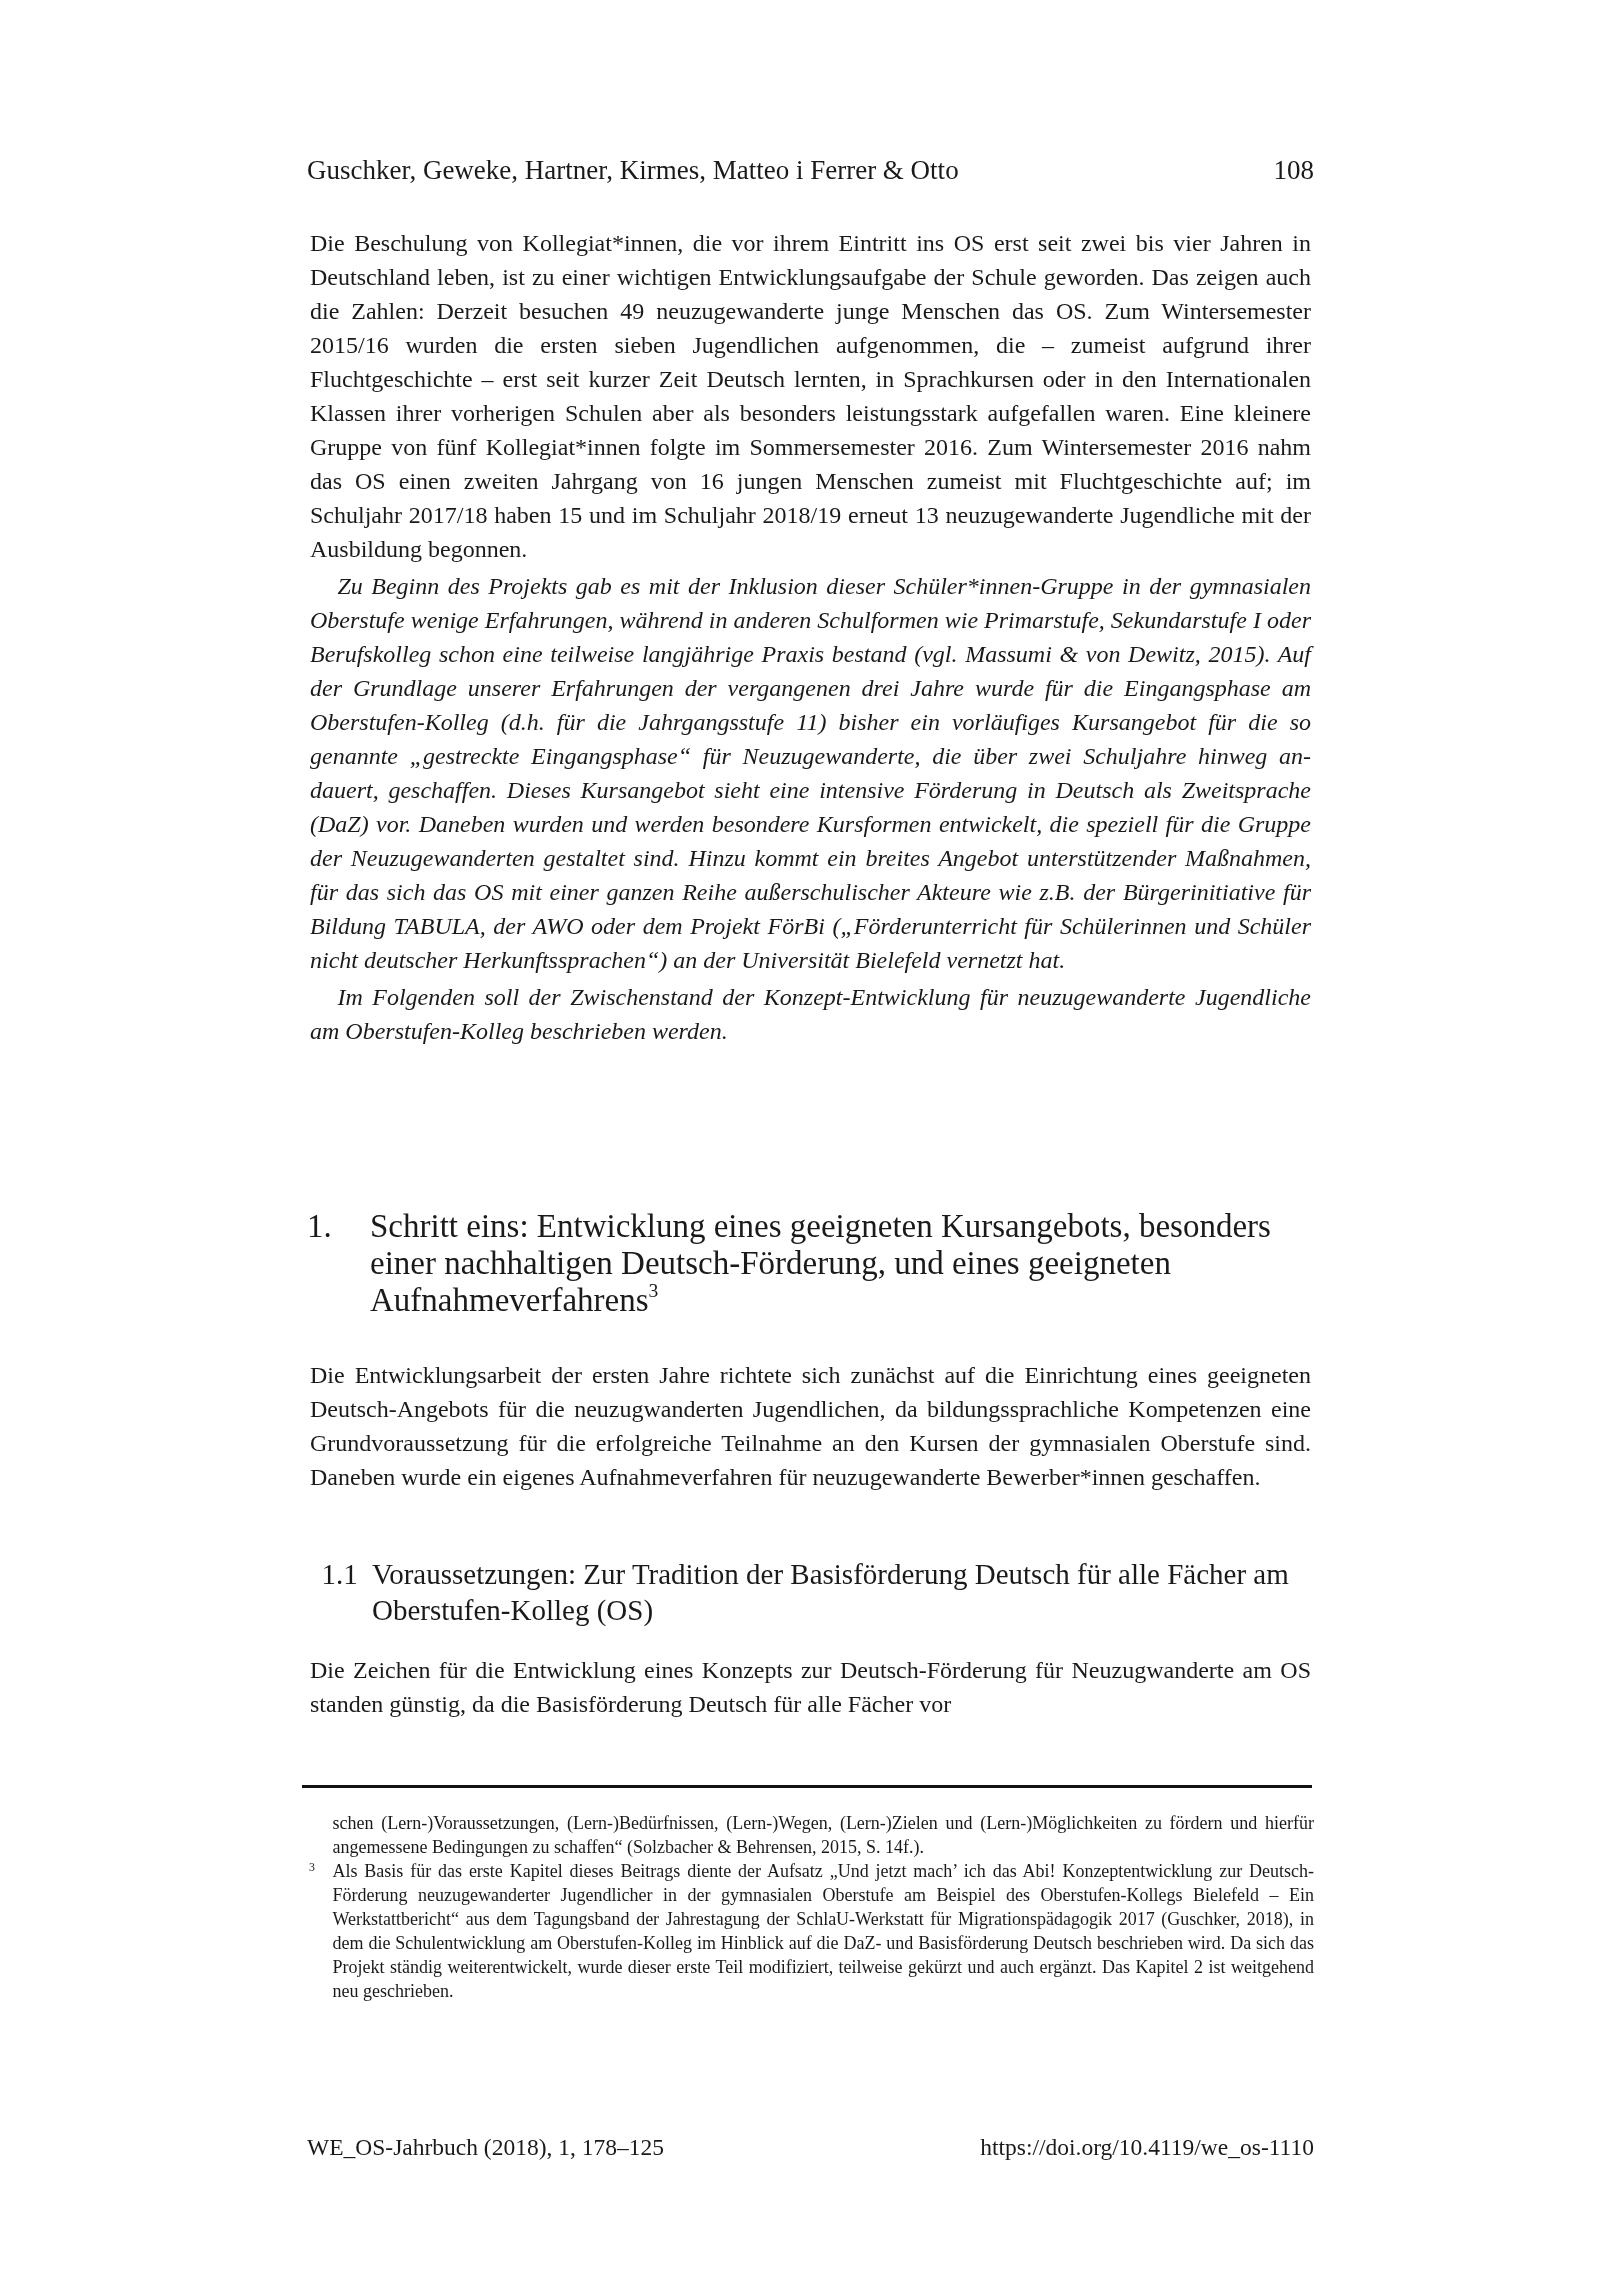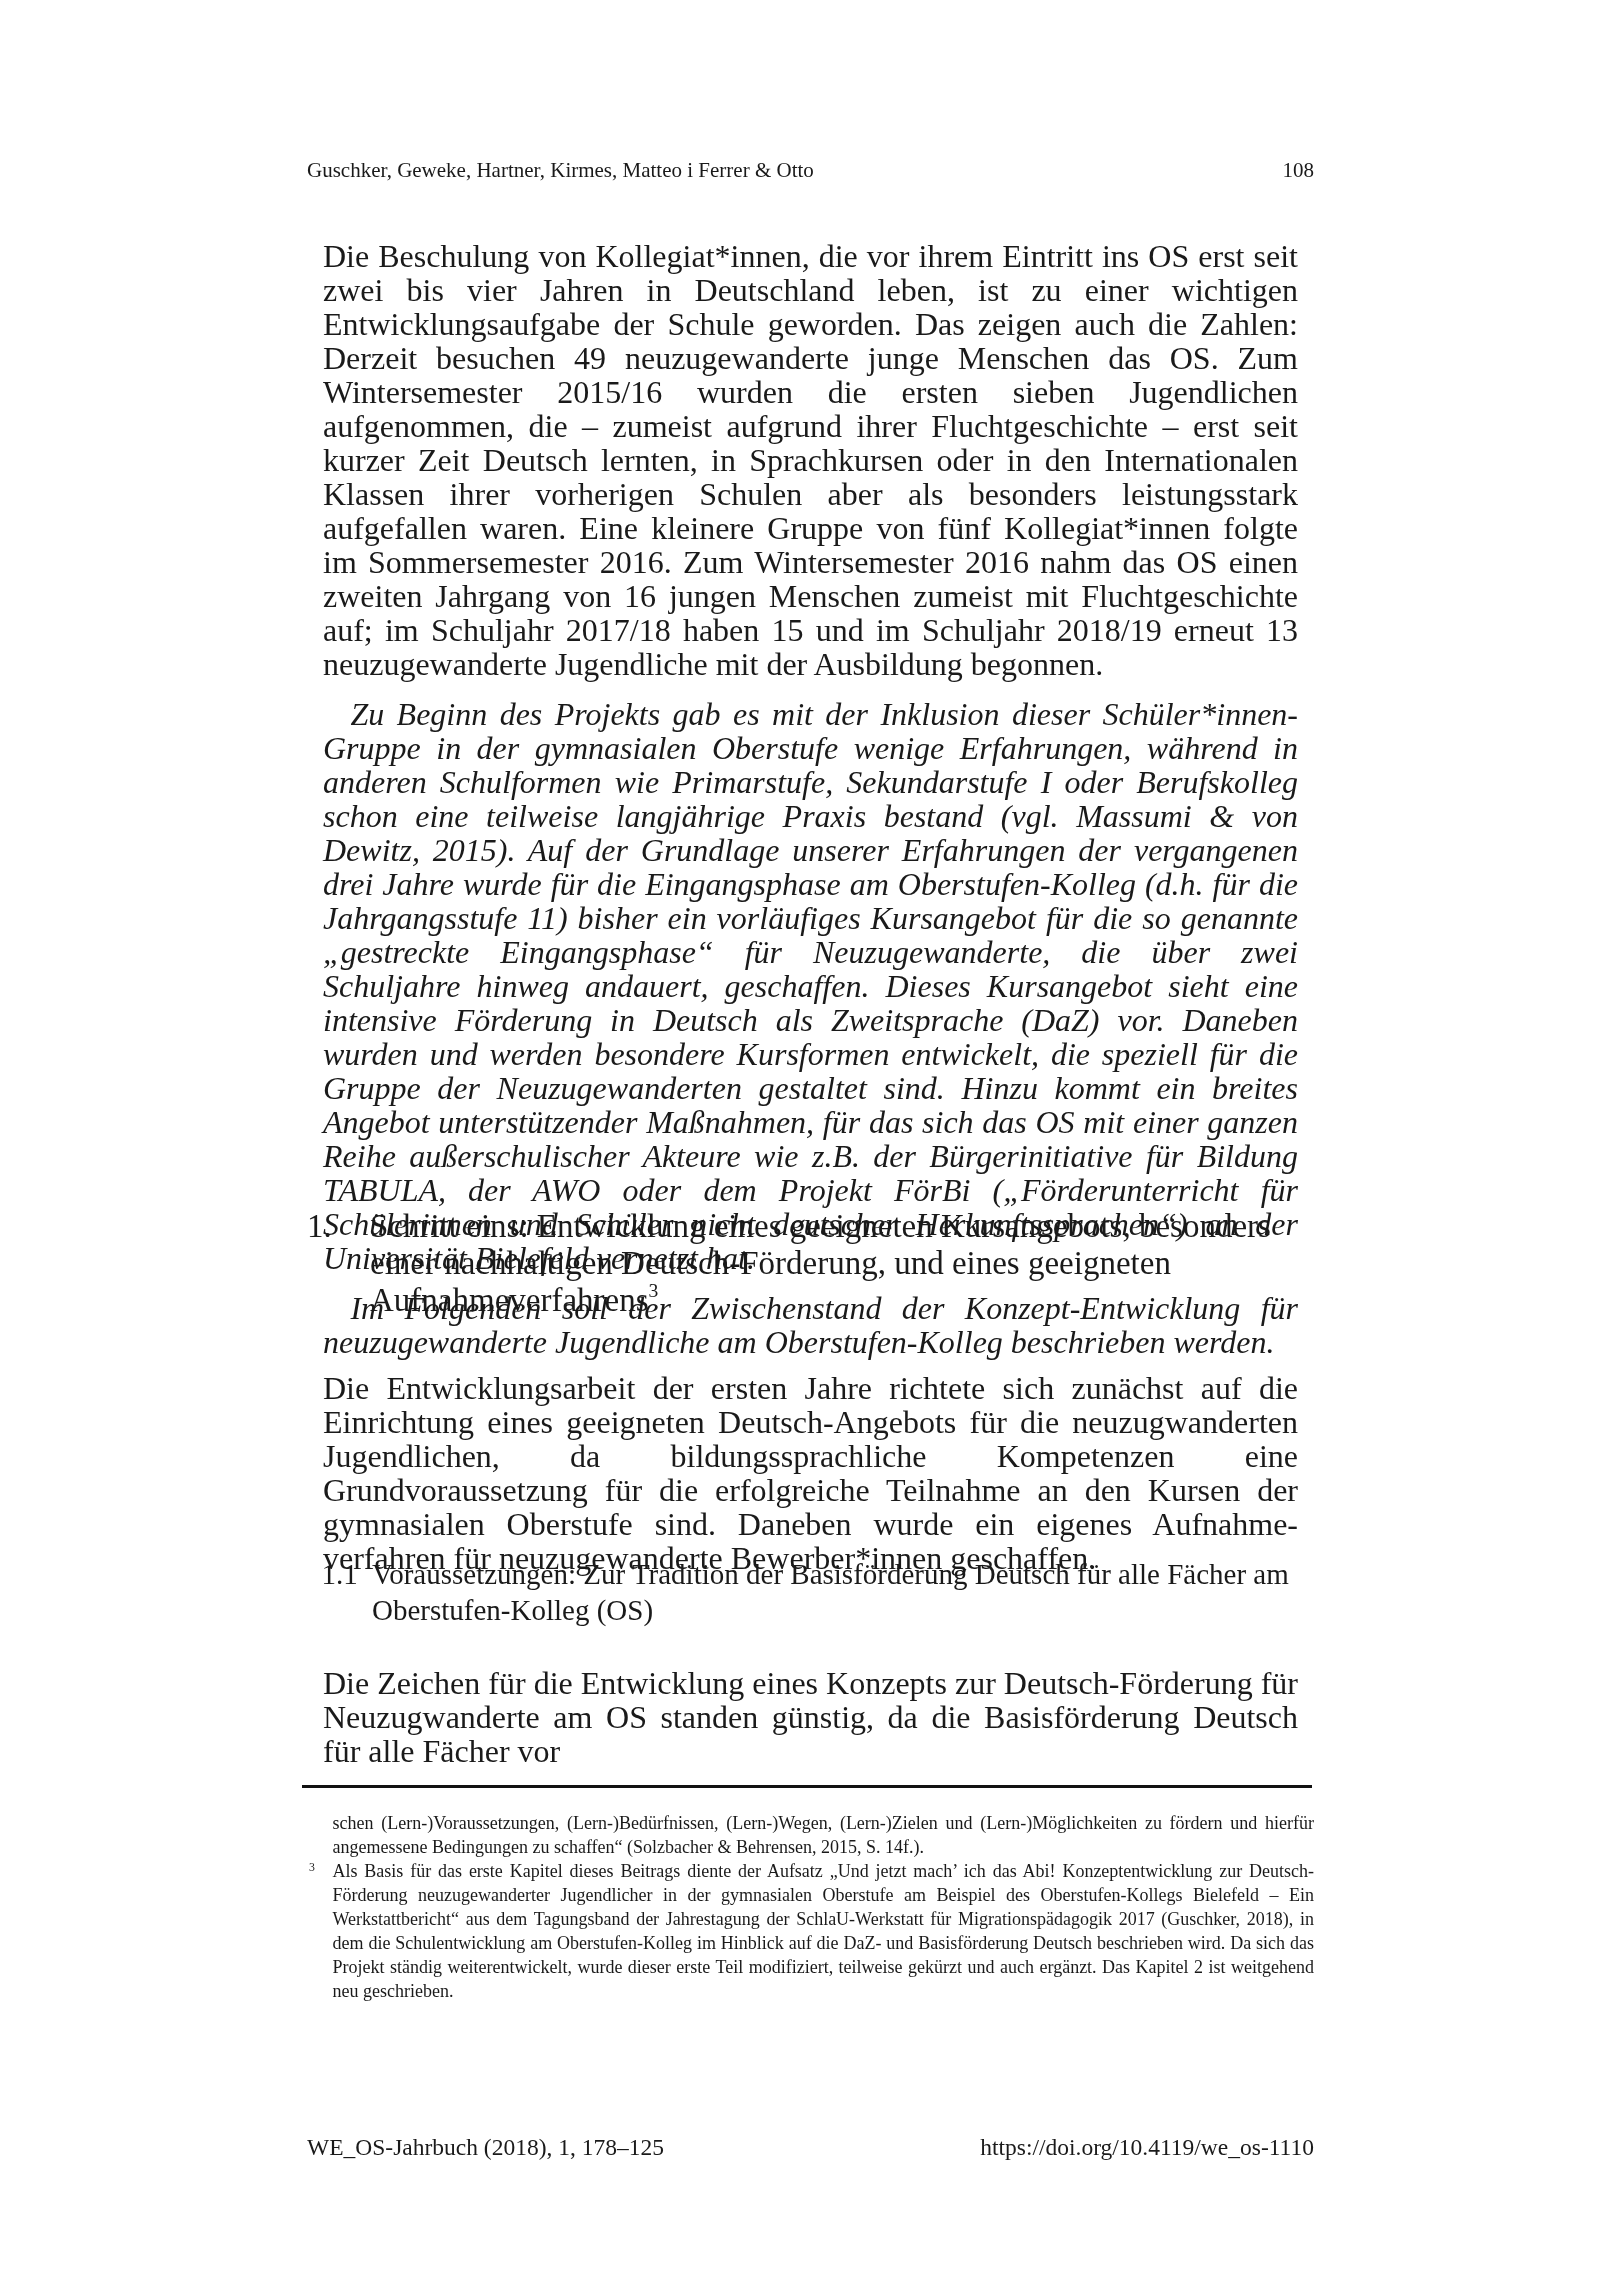--- a/index.html
+++ b/index.html
@@ -3,24 +3,24 @@
 <meta charset="utf-8">
 <style>
   html, body { margin: 0; padding: 0; background: #ffffff; }
   body {
     width: 1621px; height: 2293px; position: relative; overflow: hidden;
     font-family: "Liberation Serif", "DejaVu Serif", serif; color: #1a1a1a;
   }
   .col { position: absolute; left: 307px; width: 1007px; }
   .running-head {
     position: absolute; left: 307px; width: 1007px; top: 157px;
-    display: flex; justify-content: space-between; font-size: 21px; line-height: 27.4px;
+    display: flex; justify-content: space-between; font-size: 27px; line-height: 27.4px;
   }
   .body-text {
-    font-size: 32px; line-height: 34px; text-align: justify; margin: 16px;
+    font-size: 24px; line-height: 34px; text-align: justify; margin: 3px;
     hyphens: manual;
   }
   .body-text.indent { text-indent: 27.4px; font-style: italic; }
   .p1 { top: 223px; }
   .h1 {
     top: 1208px; font-size: 33px; line-height: 37px; display: flex; margin: 0; font-weight: normal;
   }
   .h1 .num { width: 63px; flex: none; }
   .h1 sup { font-size: 19.6px; vertical-align: 13.7px; line-height: 0; }
   .h2 {

